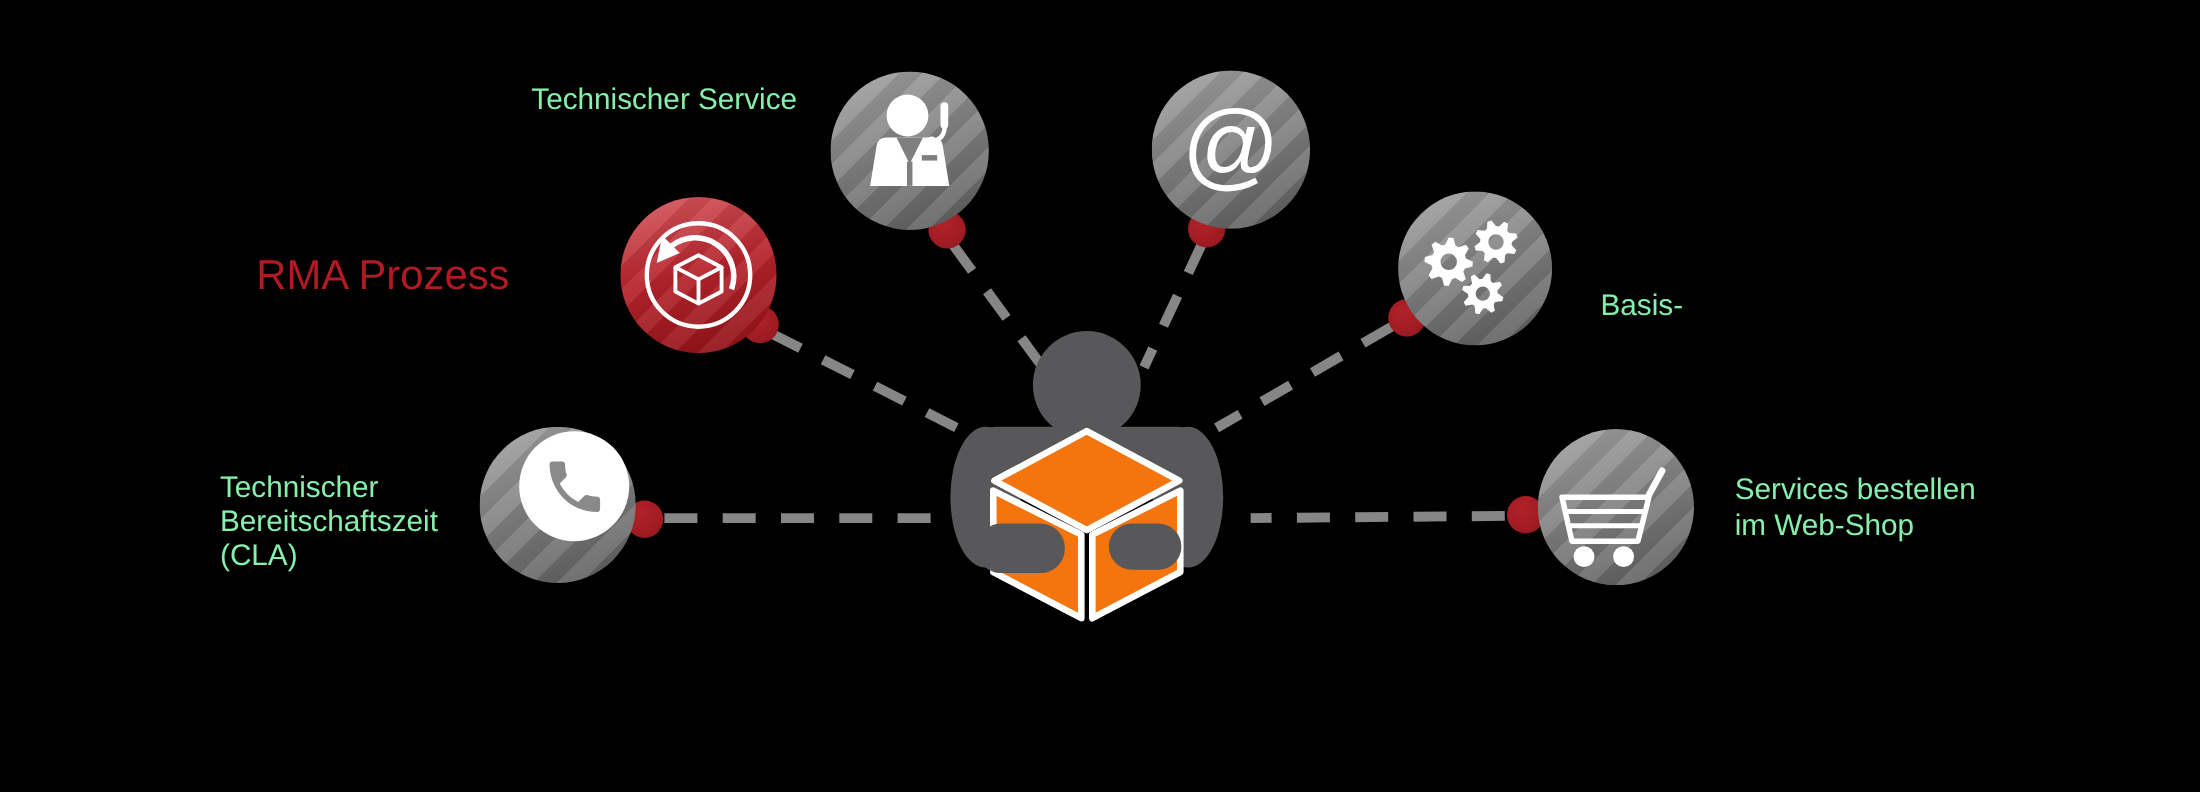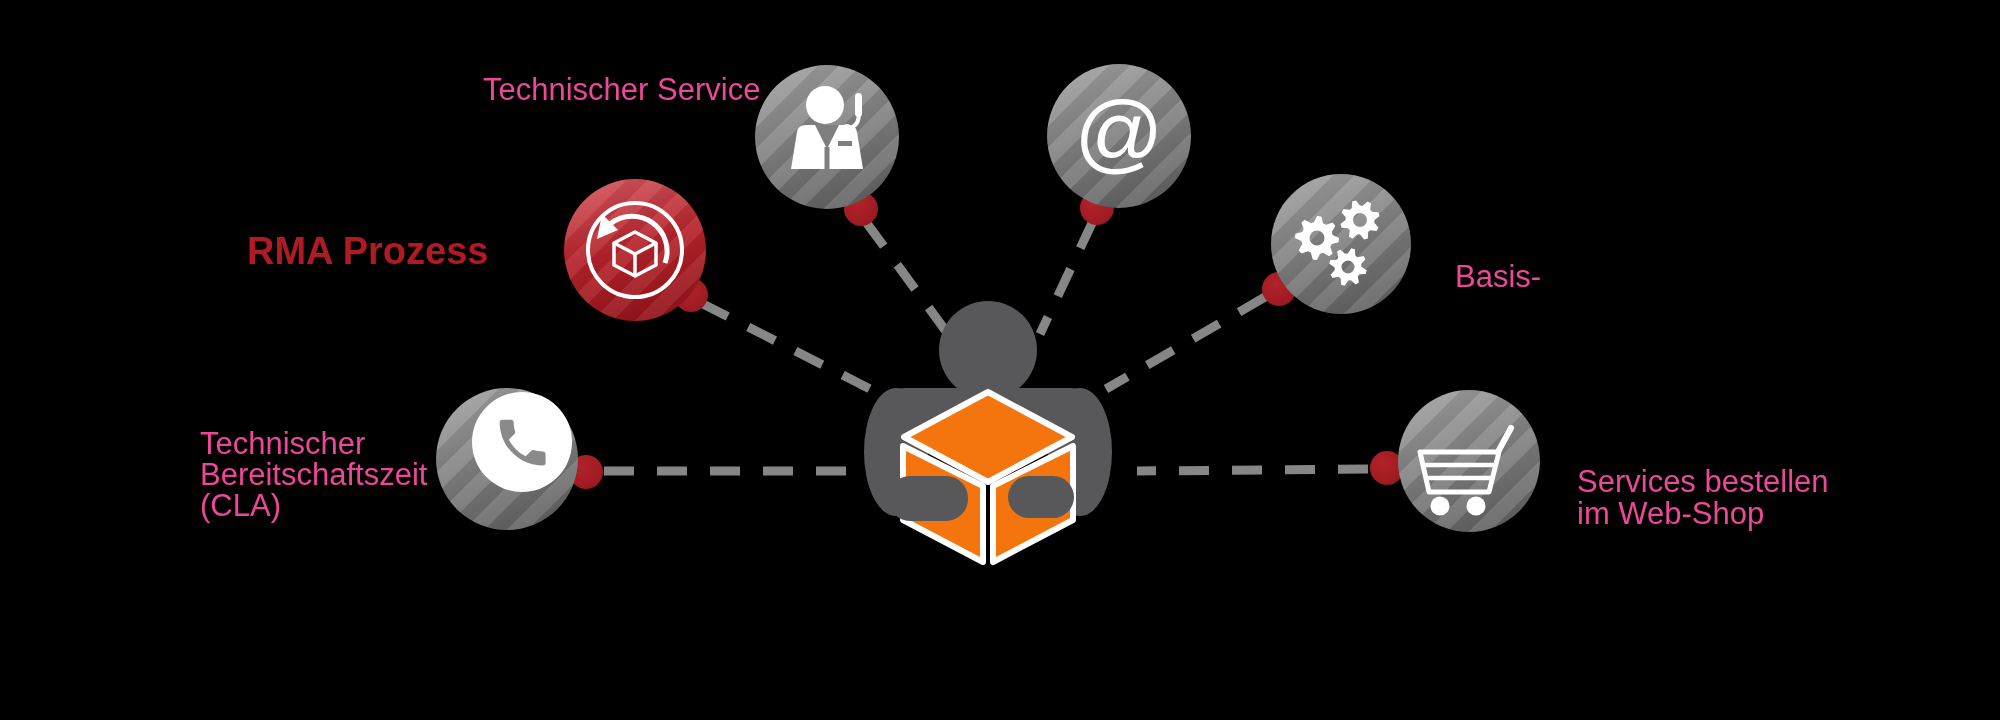--- a/index.html
+++ b/index.html
@@ -24,21 +24,21 @@
       repeating-linear-gradient(135deg, rgba(255,255,255,0.10) 0 15px, rgba(0,0,0,0.06) 15px 30px),
       linear-gradient(160deg, rgba(255,255,255,0.28) 0%, rgba(255,255,255,0.05) 40%, rgba(0,0,0,0.30) 100%);
   }
   .circle.red{
     background-color:#b5232b;
     background-image:
       repeating-linear-gradient(135deg, rgba(255,255,255,0.07) 0 15px, rgba(0,0,0,0.05) 15px 30px),
       linear-gradient(165deg, #d65a61 0%, #b5232b 48%, #8c1016 100%);
   }
   .label{
-    position:absolute;color:#ec4899;font-size:31px;line-height:32px;white-space:nowrap;
+    position:absolute;color:#86efac;font-size:27px;line-height:32px;white-space:nowrap;
   }
   .label.red{color:#b01b23;font-size:38px;line-height:42px;}
   .at-glyph{
     color:#ffffff;font-size:88px;line-height:88px;font-weight:normal;
     transform:translateY(-4px);
   }
   .figure{position:absolute;}
 </style>
 </head>
 <body>
@@ -84,21 +84,21 @@
   <div class="circle red" style="left:564px;top:179px;width:142px;height:142px;">
     <svg width="142" height="142" viewBox="0 0 142 142">
       <circle cx="71" cy="71" r="47" fill="none" stroke="#ffffff" stroke-width="4"></circle>
       <path d="M101,84 A35,35 0 0 0 46,45" fill="none" stroke="#ffffff" stroke-width="5"></path>
       <polygon points="33,60 54,51 38,35" fill="#ffffff"></polygon>
       <polygon points="71,53 92,64 71,75 50,64" fill="none" stroke="#ffffff" stroke-width="3.5" stroke-linejoin="round"></polygon>
       <polyline points="50,64 50,86 71,97 71,75" fill="none" stroke="#ffffff" stroke-width="3.5" stroke-linejoin="round"></polyline>
       <polyline points="92,64 92,86 71,97" fill="none" stroke="#ffffff" stroke-width="3.5" stroke-linejoin="round"></polyline>
     </svg>
   </div>
-  <div class="label red" style="left:247px;top:230px;font-weight:bold;">RMA Prozess</div>
+  <div class="label red" style="left:233px;top:230px;">RMA Prozess</div>
 
   <div class="circle gray" style="left:1271px;top:174px;width:140px;height:140px;">
     <svg width="140" height="140" viewBox="0 0 140 140">
       <path fill="#ffffff" fill-rule="evenodd" d="M68.0,64.0L67.6,68.3L60.8,70.1L59.3,72.9L61.6,79.6L58.2,82.3L52.1,78.8L49.1,79.7L46.0,86.0L41.7,85.6L39.9,78.8L37.1,77.3L30.4,79.6L27.7,76.2L31.2,70.1L30.3,67.1L24.0,64.0L24.4,59.7L31.2,57.9L32.7,55.1L30.4,48.4L33.8,45.7L39.9,49.2L42.9,48.3L46.0,42.0L50.3,42.4L52.1,49.2L54.9,50.7L61.6,48.4L64.3,51.8L60.8,57.9L61.7,60.9Z M53.5,64 A7.5,7.5 0 1 0 38.5,64 A7.5,7.5 0 1 0 53.5,64 Z"></path>
       <path fill="#ffffff" fill-rule="evenodd" d="M107.5,53.5L105.7,57.0L99.3,56.2L97.2,58.0L96.8,64.4L93.1,65.6L89.1,60.5L86.3,60.2L81.5,64.5L78.0,62.7L78.8,56.3L77.0,54.2L70.6,53.8L69.4,50.1L74.5,46.1L74.8,43.3L70.5,38.5L72.3,35.0L78.7,35.8L80.8,34.0L81.2,27.6L84.9,26.4L88.9,31.5L91.7,31.8L96.5,27.5L100.0,29.3L99.2,35.7L101.0,37.8L107.4,38.2L108.6,41.9L103.5,45.9L103.2,48.7Z M96,46 A7,7 0 1 0 82,46 A7,7 0 1 0 96,46 Z"></path>
       <path fill="#ffffff" fill-rule="evenodd" d="M95.7,96.3L94.7,99.9L88.4,100.3L86.8,102.3L87.9,108.6L84.7,110.4L79.9,106.2L77.3,106.5L73.7,111.7L70.1,110.7L69.7,104.4L67.7,102.8L61.4,103.9L59.6,100.7L63.8,95.9L63.5,93.3L58.3,89.7L59.3,86.1L65.6,85.7L67.2,83.7L66.1,77.4L69.3,75.6L74.1,79.8L76.7,79.5L80.3,74.3L83.9,75.3L84.3,81.6L86.3,83.2L92.6,82.1L94.4,85.3L90.2,90.1L90.5,92.7Z M83.5,93 A6.5,6.5 0 1 0 70.5,93 A6.5,6.5 0 1 0 83.5,93 Z"></path>
     </svg>
   </div>
   <div class="label" style="left:1455px;top:224px;margin-top:37px;">
     <div>Basis-</div>
@@ -121,21 +121,21 @@
   <div class="circle gray" style="left:1398px;top:390px;width:142px;height:142px;">
     <svg width="142" height="142" viewBox="0 0 142 142">
       <path d="M113,38 L101,60" stroke="#ffffff" stroke-width="6" stroke-linecap="round" fill="none"></path>
       <path d="M22,62 L101,62 L91,102 L31,102 Z" fill="none" stroke="#ffffff" stroke-width="5" stroke-linejoin="round"></path>
       <line x1="25" y1="75" x2="98" y2="75" stroke="#ffffff" stroke-width="4.5"></line>
       <line x1="27" y1="88" x2="95" y2="88" stroke="#ffffff" stroke-width="4.5"></line>
       <circle cx="42" cy="116" r="9.5" fill="#ffffff"></circle>
       <circle cx="78" cy="116" r="9.5" fill="#ffffff"></circle>
     </svg>
   </div>
-  <div class="label" style="left:1577px;top:429px;margin-top:37px;">
+  <div class="label" style="left:1577px;top:429px;">
     <div>Services bestellen</div>
     <div>im Web-Shop</div>
   </div>
 
   <svg class="figure" style="left:860px;top:300px;" width="256" height="272" viewBox="0 0 256 272">
     <circle cx="128" cy="50" r="49" fill="#58585a"></circle>
     <g fill="#58585a">
       <rect x="14" y="88" width="228" height="62" rx="31"></rect>
       <ellipse cx="36" cy="152" rx="32" ry="64"></ellipse>
       <ellipse cx="220" cy="152" rx="32" ry="64"></ellipse>

